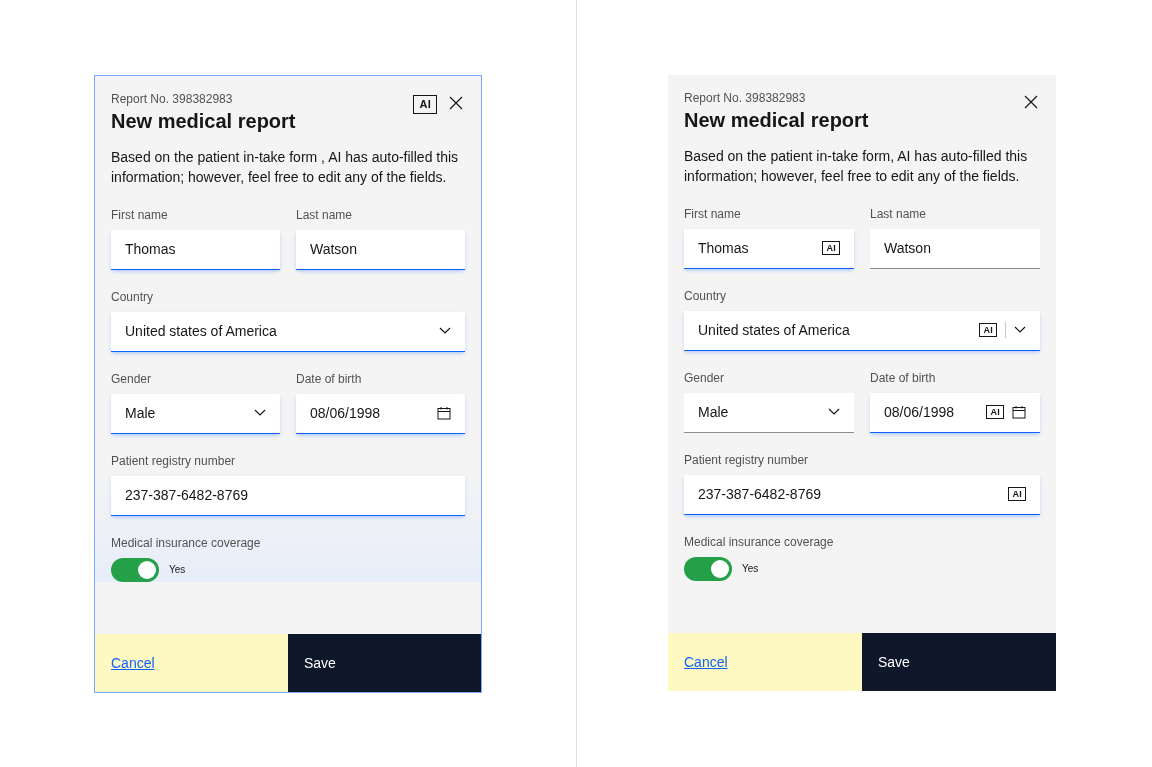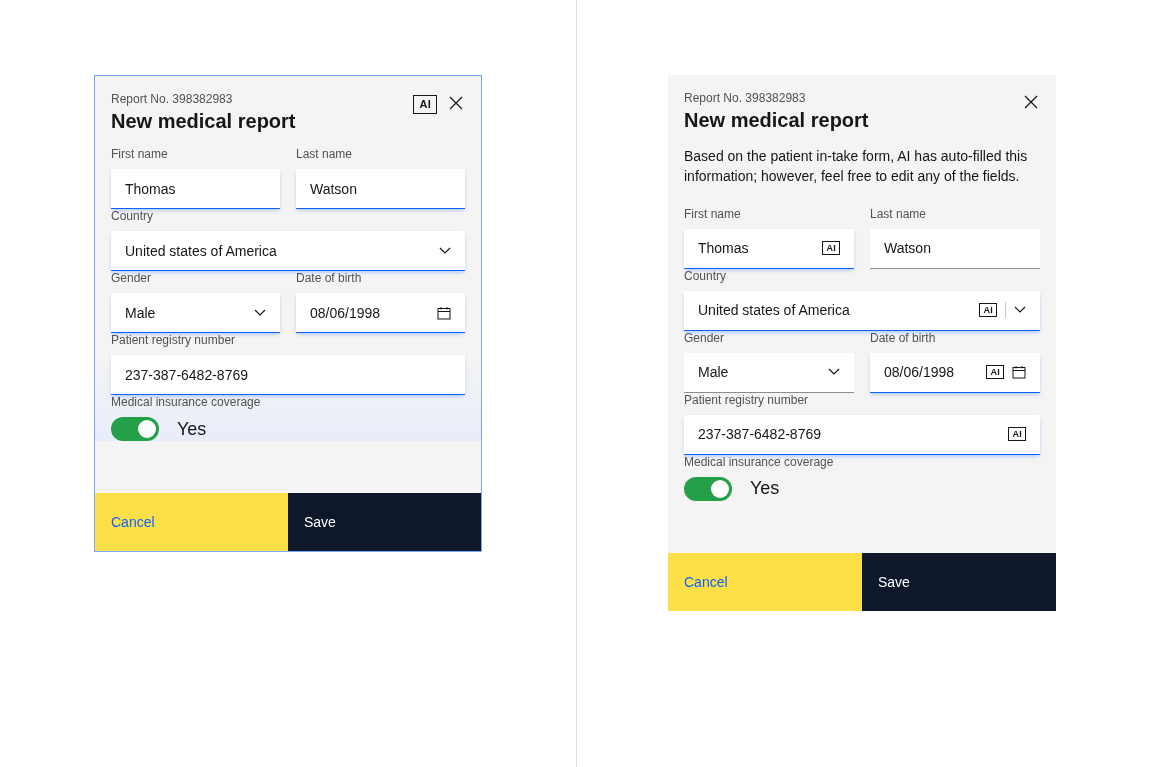--- a/index.html
+++ b/index.html
@@ -79,20 +79,21 @@
   }
   .desc {
     font-size: 14px;
     color: #161616;
     line-height: 1.45;
     margin-bottom: 20px;
   }
   .row {
     display: flex;
     gap: 16px;
+    margin-bottom: 20px;
   }
   .field {
     flex: 1;
     min-width: 0;
   }
   .label {
     font-size: 12px;
     color: #525252;
     margin-bottom: 8px;
     display: block;
@@ -157,39 +158,39 @@
   .toggle .knob {
     position: absolute;
     width: 18px;
     height: 18px;
     background: #ffffff;
     border-radius: 50%;
     top: 3px;
     right: 3px;
   }
   .toggle-label {
-    font-size: 18px;
+    font-size: 10px;
     color: #161616;
-    margin-left: 8px;
   }
   .footer {
     display: flex;
     height: 58px;
   }
   .btn {
     flex: 1;
     display: flex;
     align-items: center;
     padding: 0 16px;
     font-size: 14px;
     cursor: pointer;
   }
   .btn-cancel {
-    background: #fde047;
+    background: #fef9c3;
     color: #0f62fe;
+    text-decoration: underline;
   }
   .btn-save {
     background: #0f172a;
     color: #ffffff;
   }
 </style>
 </head>
 <body>
 
 <div class="divider"></div>
@@ -203,20 +204,21 @@
       </div>
       <div class="header-icons">
         <span class="ai-badge">AI</span>
         <span class="close-x">
           <svg width="14" height="14" viewBox="0 0 14 14">
               <path d="M1 1 L13 13 M13 1 L1 13" stroke="#161616" stroke-width="1.2" fill="none"></path>
             </svg>
         </span>
       </div>
     </div>
+    <div class="desc">Based on the patient in-take form , AI has auto-filled this information; however, feel free to edit any of the fields.</div>
 
     <div class="row">
       <div class="field">
         <span class="label">First name</span>
         <div class="input-wrap bb-blue halo">
           <span class="value">Thomas</span>
         </div>
       </div>
       <div class="field">
         <span class="label">Last name</span>

